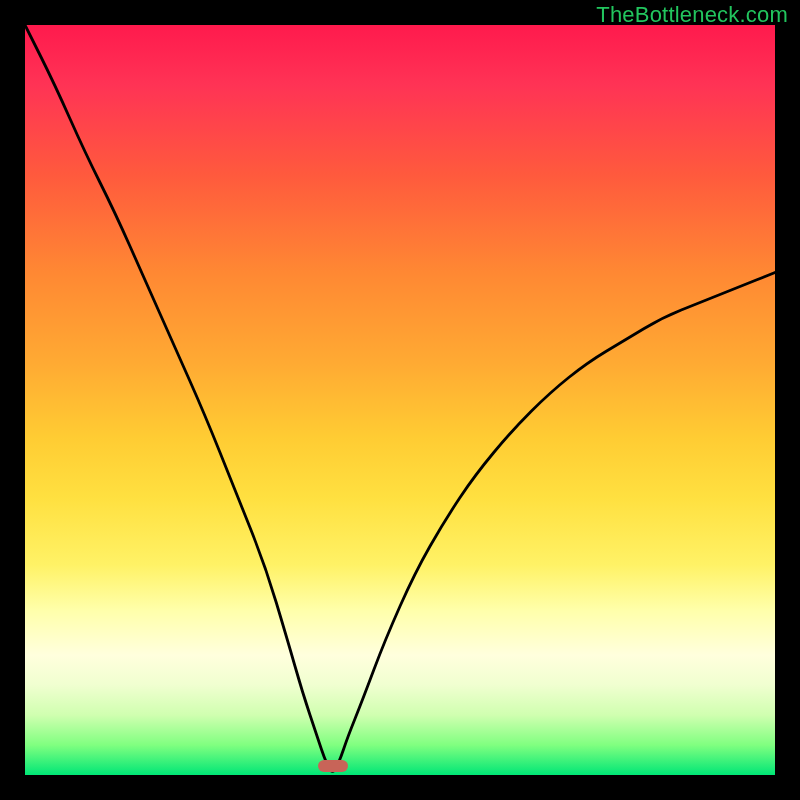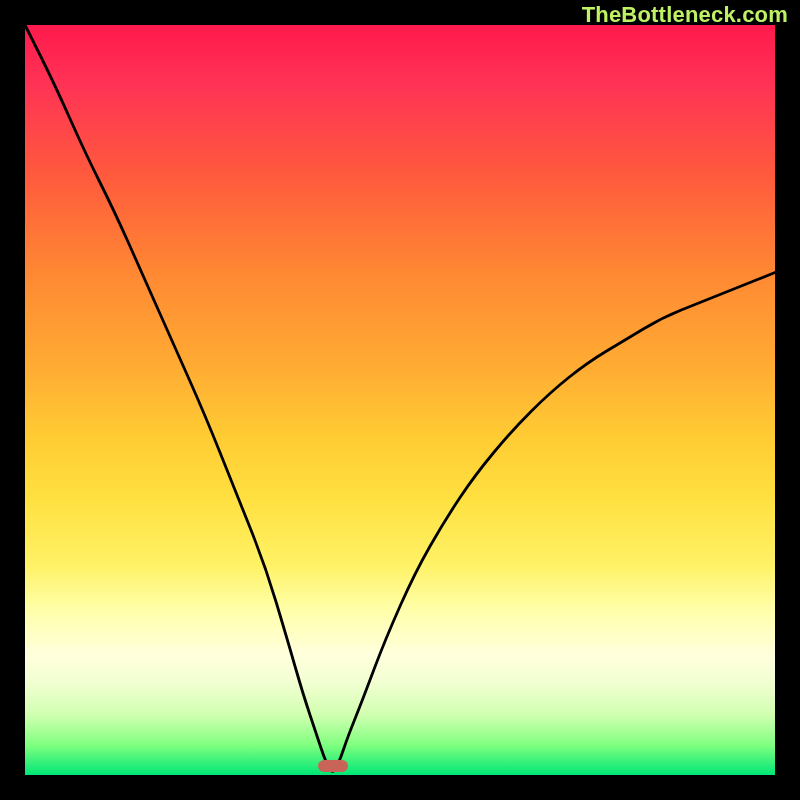--- a/index.html
+++ b/index.html
@@ -31,23 +31,23 @@
       #f0ffd0 88%,
       #d0ffb0 92%,
       #80ff80 96%,
       #00e676 100%
     );
   }
   .watermark {
     position: absolute;
     top: 2px;
     right: 12px;
-    color: #bef264;
+    color: #22c55e;
     font-size: 22px;
-    font-weight: 700;
+    font-weight: 400;
     letter-spacing: 0.2px;
     z-index: 10;
   }
   svg.curve {
     position: absolute;
     left: 0;
     top: 0;
     width: 750px;
     height: 750px;
   }

